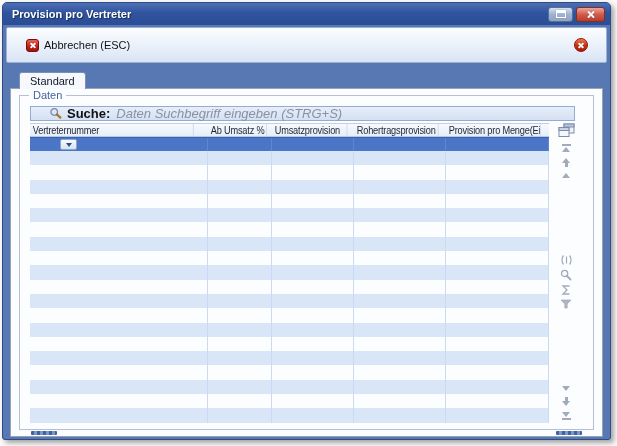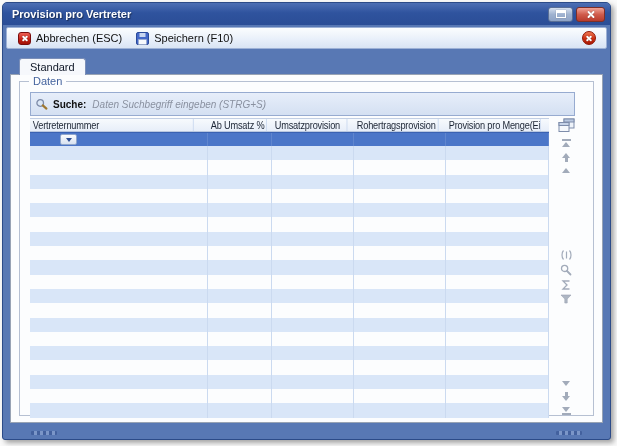--- a/index.html
+++ b/index.html
@@ -21,21 +21,21 @@
     background:linear-gradient(#d6e0ef,#9fb2d0 50%,#8ea3c6);display:flex;align-items:center;justify-content:center;}
   .max-glyph{width:10px;height:8px;border:1px solid #fff;border-top-width:3px;background:transparent;box-shadow:0 0 1px rgba(0,0,0,.3);}
   .btn-close{width:29px;height:15px;border-radius:3px;border:1px solid #7e2f28;
     background:linear-gradient(#f0a396,#d05c4c 50%,#b83b2c);display:flex;align-items:center;justify-content:center;}
   .x-mark{position:relative;width:9px;height:9px;}
   .x-mark::before,.x-mark::after{content:'';position:absolute;left:3.5px;top:0;width:2px;height:9px;background:#fff;border-radius:1px;box-shadow:0 0 1px rgba(0,0,0,.4);}
   .x-mark::before{transform:rotate(45deg);} .x-mark::after{transform:rotate(-45deg);}
 
   
   .toolbar-wrap{padding:2px 3px 3px;}
-  .toolbar{height:22px;display:flex;align-items:center;gap:4px;padding:0 6px;
+  .toolbar{height:36px;display:flex;align-items:center;gap:4px;padding:0 14px;
     background:linear-gradient(#fbfdfe,#e9f0fa 55%,#d9e4f4);
     border:1px solid #9db1d6;border-radius:2px;font-size:11px;color:#111;}
   .tool-btn{display:flex;align-items:center;gap:5px;padding:2px 5px;border-radius:2px;cursor:default;}
   .icon-cancel{width:13px;height:13px;border-radius:3px;border:1px solid #7a0c0c;
     background:linear-gradient(#ee6055,#c21d12 60%,#a21208);display:flex;align-items:center;justify-content:center;}
   .icon-cancel .x-mark{width:7px;height:7px;}
   .icon-cancel .x-mark::before,.icon-cancel .x-mark::after{left:2.5px;height:7px;}
   .tb-spacer{flex:1;}
   .icon-stop{width:14px;height:14px;border-radius:50%;border:1px solid #8f1505;
     background:linear-gradient(#f07a55,#cc2e12 55%,#aa1a05);display:flex;align-items:center;justify-content:center;margin-right:4px;}
@@ -48,23 +48,23 @@
   .tab{position:relative;z-index:2;background:#f6f8fc;border:1px solid #7a8eb8;border-bottom:none;
     border-radius:3px 3px 0 0;padding:2px 10px 2px;font-size:11px;color:#101828;margin-bottom:-1px;}
   .panel{position:relative;height:349px;background:#fcfdfe;border:1px solid #98a3b4;padding:6px 8px;}
 
   
   .groupbox{position:relative;height:100%;border:1px solid #b6c0d2;border-radius:0;padding:10px 10px 0;}
   .gb-label{position:absolute;top:-7px;left:9px;background:#fcfdfe;padding:0 4px;
     font-size:11px;color:#44639e;}
 
   
-  .searchbar{width:545px;height:24px;display:flex;align-items:center;
+  .searchbar{width:545px;height:15px;display:flex;align-items:center;
     background:linear-gradient(#e7eefa,#d4e0f2);border:1px solid #97abd0;
-    font-size:10px;padding:0 5px 0 4px;}
+    font-size:13px;padding:0 5px 0 18px;}
   .s-label{font-weight:bold;color:#101010;margin:0 6px 0 4px;}
   .s-ph{font-style:italic;color:#8a91a0;}
   .s-spacer{flex:1;}
   .s-count{color:#78839a;}
 
   
   .grid-zone{display:flex;margin-top:2px;}
   .grid{width:519px;}
   .g-row{display:flex;height:14.3px;}
   .g-header{height:14px;border-top:1px solid #c2cfe4;border-bottom:1px solid #b9c8e0;
@@ -116,28 +116,20 @@
     </div>
 
     <div class="toolbar-wrap">
       <div class="toolbar">
         <div class="tool-btn">
           <span class="icon-cancel">
               <span class="x-mark"></span>
             </span>
           <span>Abbrechen (ESC)</span>
         </div>
-        <div class="tool-btn">
-          <svg width="13" height="13" viewBox="0 0 13 13">
-            <rect x="0.5" y="0.5" width="12" height="12" rx="1.5" fill="#4468c8" stroke="#2a4a9a"></rect>
-            <rect x="3.5" y="1" width="6" height="4" fill="#c8d6f0"></rect>
-            <rect x="2.5" y="7.5" width="8" height="5" fill="#f6f9fd" stroke="#9aa8c4" stroke-width="0.5"></rect>
-          </svg>
-          <span>Speichern (F10)</span>
-        </div>
         <div class="tb-spacer"></div>
         <div class="icon-stop">
             <span class="x-mark"></span>
           </div>
       </div>
     </div>
 
     <div class="client">
       <div class="tabrow">
         <div class="tab">

